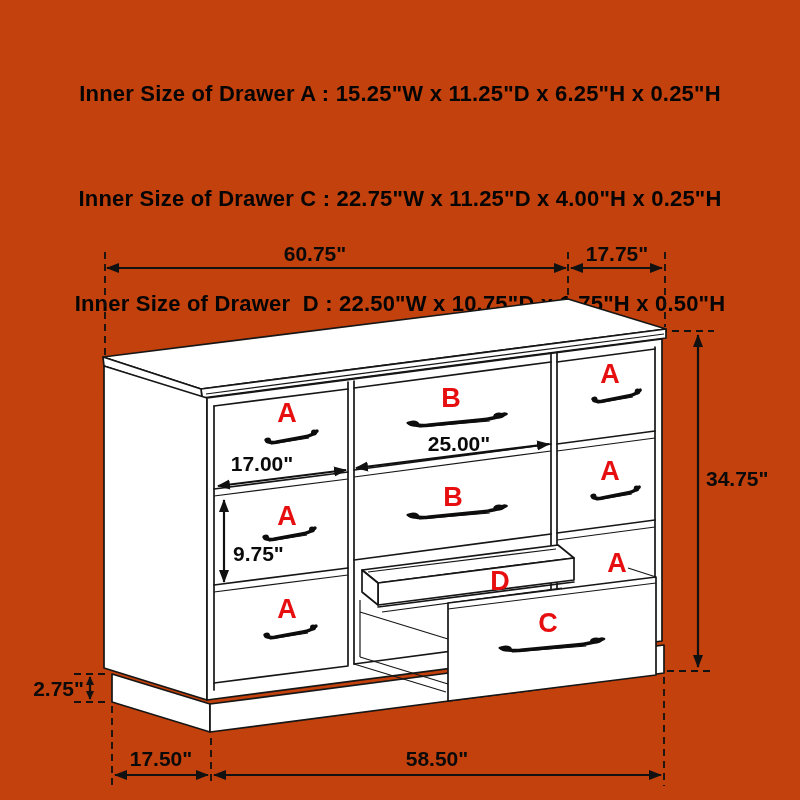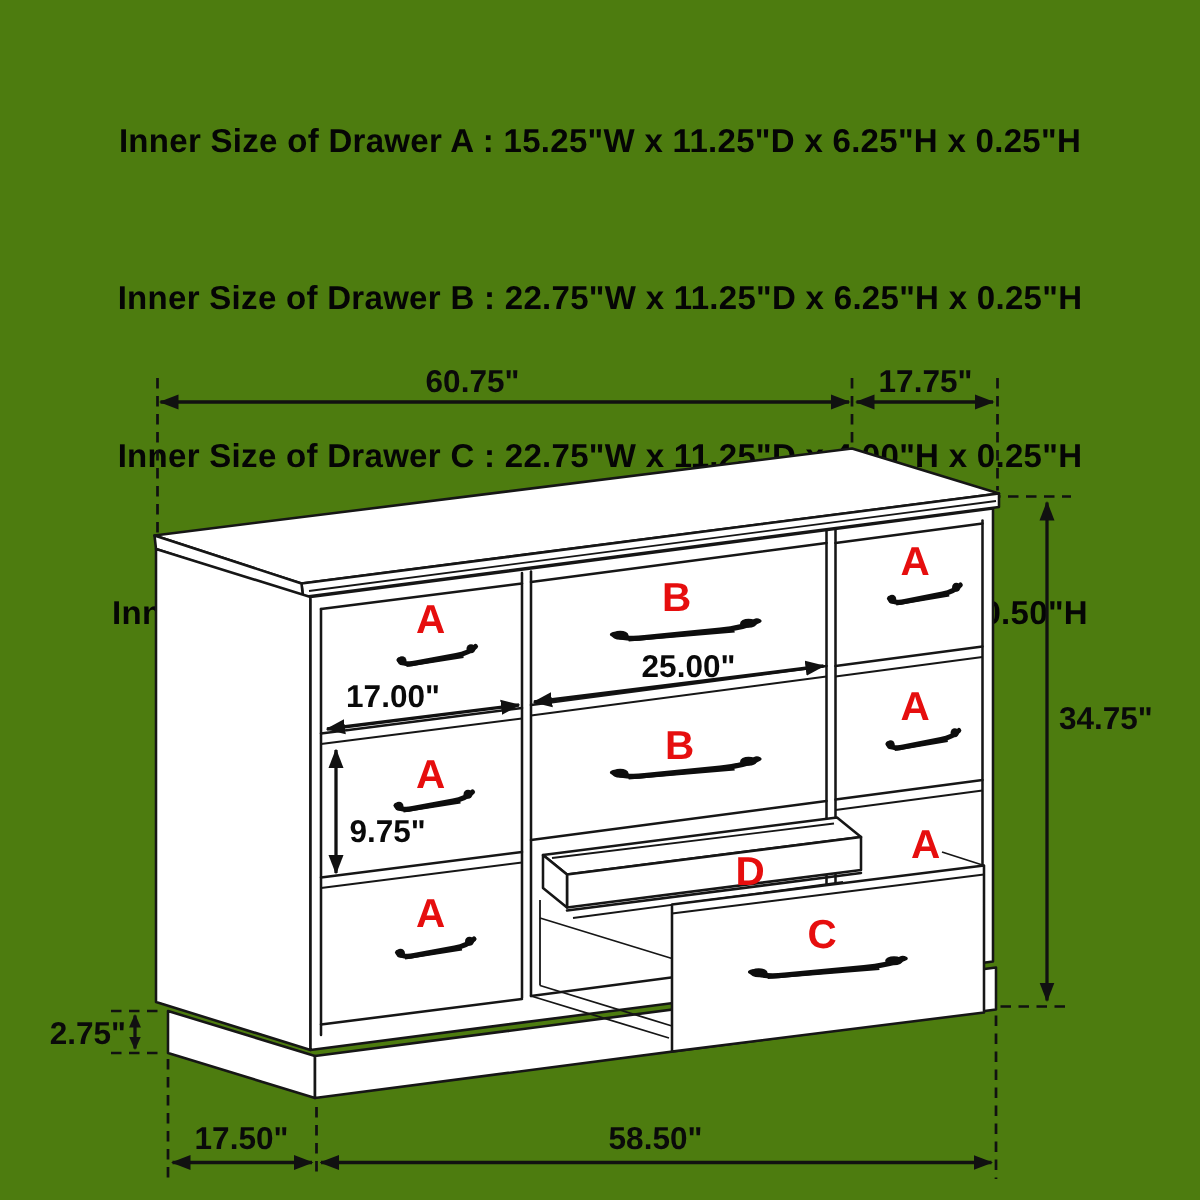--- a/index.html
+++ b/index.html
@@ -1,16 +1,16 @@
 <!DOCTYPE html>
 <html><head>
 <meta charset="utf-8">
 <style>
   html,body{margin:0;padding:0;background:#ffffff;}
-  .canvas{position:relative;width:800px;height:800px;background:#4d7c0f;overflow:hidden;
+  .canvas{position:relative;width:800px;height:800px;background:#c2410c;overflow:hidden;
           font-family:"Liberation Sans",sans-serif;}
   .title-block{position:absolute;top:6px;left:0;width:800px;text-align:center;
                color:#050505;font-weight:bold;font-size:22px;line-height:35px;
                white-space:pre;letter-spacing:0.2px;}
   .diagram-svg{position:absolute;top:0;left:0;}
   .ln{stroke:#161616;stroke-width:1.7;fill:none;stroke-linejoin:round;stroke-linecap:round;}
   .face{stroke:#161616;stroke-width:1.7;fill:#ffffff;stroke-linejoin:round;}
   .thin{stroke:#161616;stroke-width:1.2;fill:none;}
   .dash{stroke:#111111;stroke-width:1.8;fill:none;stroke-dasharray:7 5;}
   .dim{stroke:#111111;stroke-width:2.2;fill:none;}
@@ -20,21 +20,20 @@
   .h-thin{stroke:#0d0d0d;stroke-width:1.2;fill:none;}
   .h-knob{fill:#0d0d0d;stroke:none;}
 </style>
 </head>
 <body>
 
 <div class="canvas">
 
   <div class="title-block">
     <div>Inner Size of Drawer A : 15.25"W x 11.25"D x 6.25"H x 0.25"H</div>
-    <div>Inner Size of Drawer B : 22.75"W x 11.25"D x 6.25"H x 0.25"H</div>
     <div>Inner Size of Drawer C : 22.75"W x 11.25"D x 4.00"H x 0.25"H</div>
     <div>Inner Size of Drawer  D : 22.50"W x 10.75"D x 1.75"H x 0.50"H</div>
   </div>
 
   <svg class="diagram-svg" width="800" height="800" viewBox="0 0 800 800">
     <defs>
       <marker id="arrE" viewBox="0 0 13 11" markerWidth="13" markerHeight="11" refX="12" refY="5.5" orient="auto" markerUnits="userSpaceOnUse">
         <path d="M0,0.5 L13,5.5 L0,10.5 Z" fill="#111111"></path>
       </marker>
       <marker id="arrS" viewBox="0 0 13 11" markerWidth="13" markerHeight="11" refX="1" refY="5.5" orient="auto" markerUnits="userSpaceOnUse">

